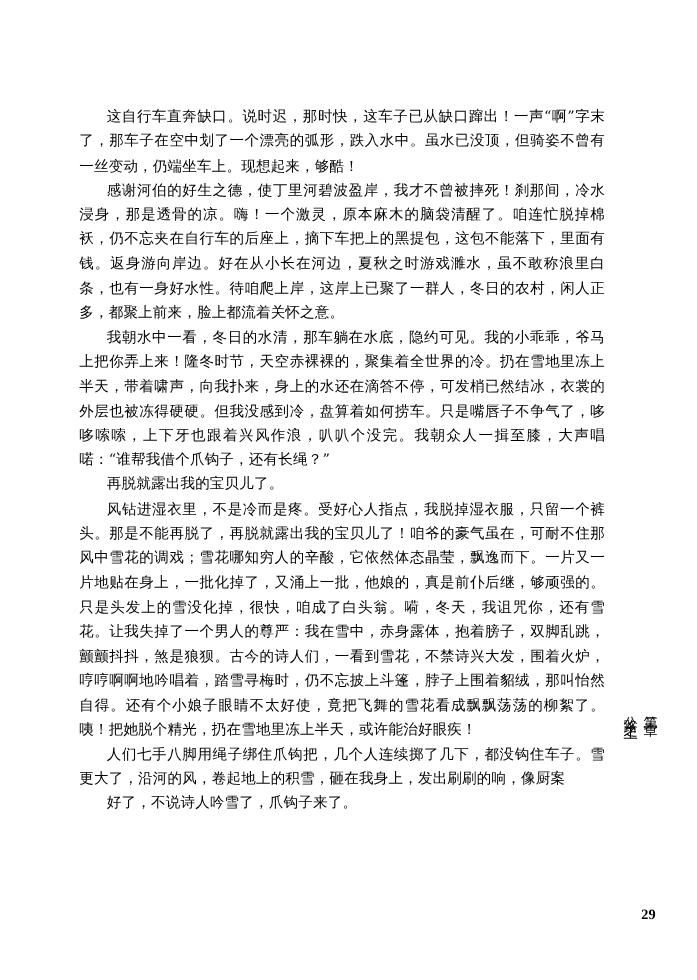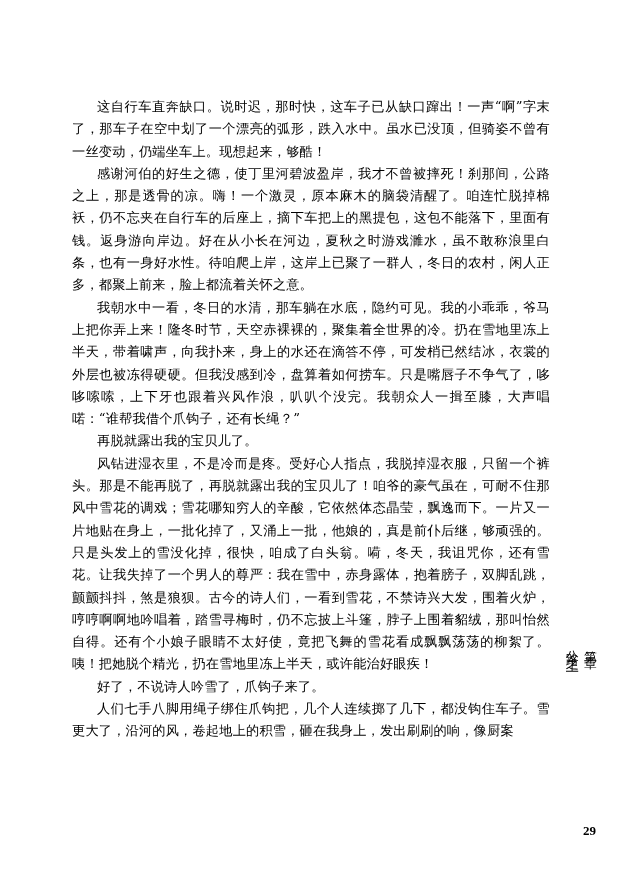--- a/index.html
+++ b/index.html
@@ -66,26 +66,26 @@
     font-weight: bold;
   }
 </style>
 </head>
 <body>
 
 <div class="page">
 
   <div class="text-col">
     <p class="para indent">这自行车直奔缺口。说时迟，那时快，这车子已从缺口蹿出！一声“啊”字末了，那车子在空中划了一个漂亮的弧形，跌入水中。虽水已没顶，但骑姿不曾有一丝变动，仍端坐车上。现想起来，够酷！</p>
-    <p class="para indent">感谢河伯的好生之德，使丁里河碧波盈岸，我才不曾被摔死！刹那间，公路之上，那是透骨的凉。嗨！一个激灵，原本麻木的脑袋清醒了。咱连忙脱掉棉袄，仍不忘夹在自行车的后座上，摘下车把上的黑提包，这包不能落下，里面有钱。返身游向岸边。好在从小长在河边，夏秋之时游戏濉水，虽不敢称浪里白条，也有一身好水性。待咱爬上岸，这岸上已聚了一群人，冬日的农村，闲人正多，都聚上前来，脸上都流着关怀之意。</p>
+    <p class="para indent">感谢河伯的好生之德，使丁里河碧波盈岸，我才不曾被摔死！刹那间，冷水浸身，那是透骨的凉。嗨！一个激灵，原本麻木的脑袋清醒了。咱连忙脱掉棉袄，仍不忘夹在自行车的后座上，摘下车把上的黑提包，这包不能落下，里面有钱。返身游向岸边。好在从小长在河边，夏秋之时游戏濉水，虽不敢称浪里白条，也有一身好水性。待咱爬上岸，这岸上已聚了一群人，冬日的农村，闲人正多，都聚上前来，脸上都流着关怀之意。</p>
     <p class="para indent">我朝水中一看，冬日的水清，那车躺在水底，隐约可见。我的小乖乖，爷马上把你弄上来！隆冬时节，天空赤裸裸的，聚集着全世界的冷。扔在雪地里冻上半天，带着啸声，向我扑来，身上的水还在滴答不停，可发梢已然结冰，衣裳的外层也被冻得硬硬。但我没感到冷，盘算着如何捞车。只是嘴唇子不争气了，哆哆嗦嗦，上下牙也跟着兴风作浪，叭叭个没完。我朝众人一揖至膝，大声唱喏：“谁帮我借个爪钩子，还有长绳？”</p>
     <p class="para indent">再脱就露出我的宝贝儿了。</p>
     <p class="para indent">风钻进湿衣里，不是冷而是疼。受好心人指点，我脱掉湿衣服，只留一个裤头。那是不能再脱了，再脱就露出我的宝贝儿了！咱爷的豪气虽在，可耐不住那风中雪花的调戏；雪花哪知穷人的辛酸，它依然体态晶莹，飘逸而下。一片又一片地贴在身上，一批化掉了，又涌上一批，他娘的，真是前仆后继，够顽强的。只是头发上的雪没化掉，很快，咱成了白头翁。嗬，冬天，我诅咒你，还有雪花。让我失掉了一个男人的尊严：我在雪中，赤身露体，抱着膀子，双脚乱跳，颤颤抖抖，煞是狼狈。古今的诗人们，一看到雪花，不禁诗兴大发，围着火炉，哼哼啊啊地吟唱着，踏雪寻梅时，仍不忘披上斗篷，脖子上围着貂绒，那叫怡然自得。还有个小娘子眼睛不太好使，竟把飞舞的雪花看成飘飘荡荡的柳絮了。咦！把她脱个精光，扔在雪地里冻上半天，或许能治好眼疾！</p>
+    <p class="para indent">人们七手八脚用绳子绑住爪钩把，几个人连续掷了几下，都没钩住车子。雪更大了，沿河的风，卷起地上的积雪，砸在我身上，发出刷刷的响，像厨案</p>
     <p class="para indent">好了，不说诗人吟雪了，爪钩子来了。</p>
-    <p class="para indent">人们七手八脚用绳子绑住爪钩把，几个人连续掷了几下，都没钩住车子。雪更大了，沿河的风，卷起地上的积雪，砸在我身上，发出刷刷的响，像厨案</p>
   </div>
 
   <div class="side-label">
     <span class="vtext">第二章</span>
     <span class="vtext">公路之上</span>
   </div>
 
   <div class="page-number">29</div>
 
 </div>

